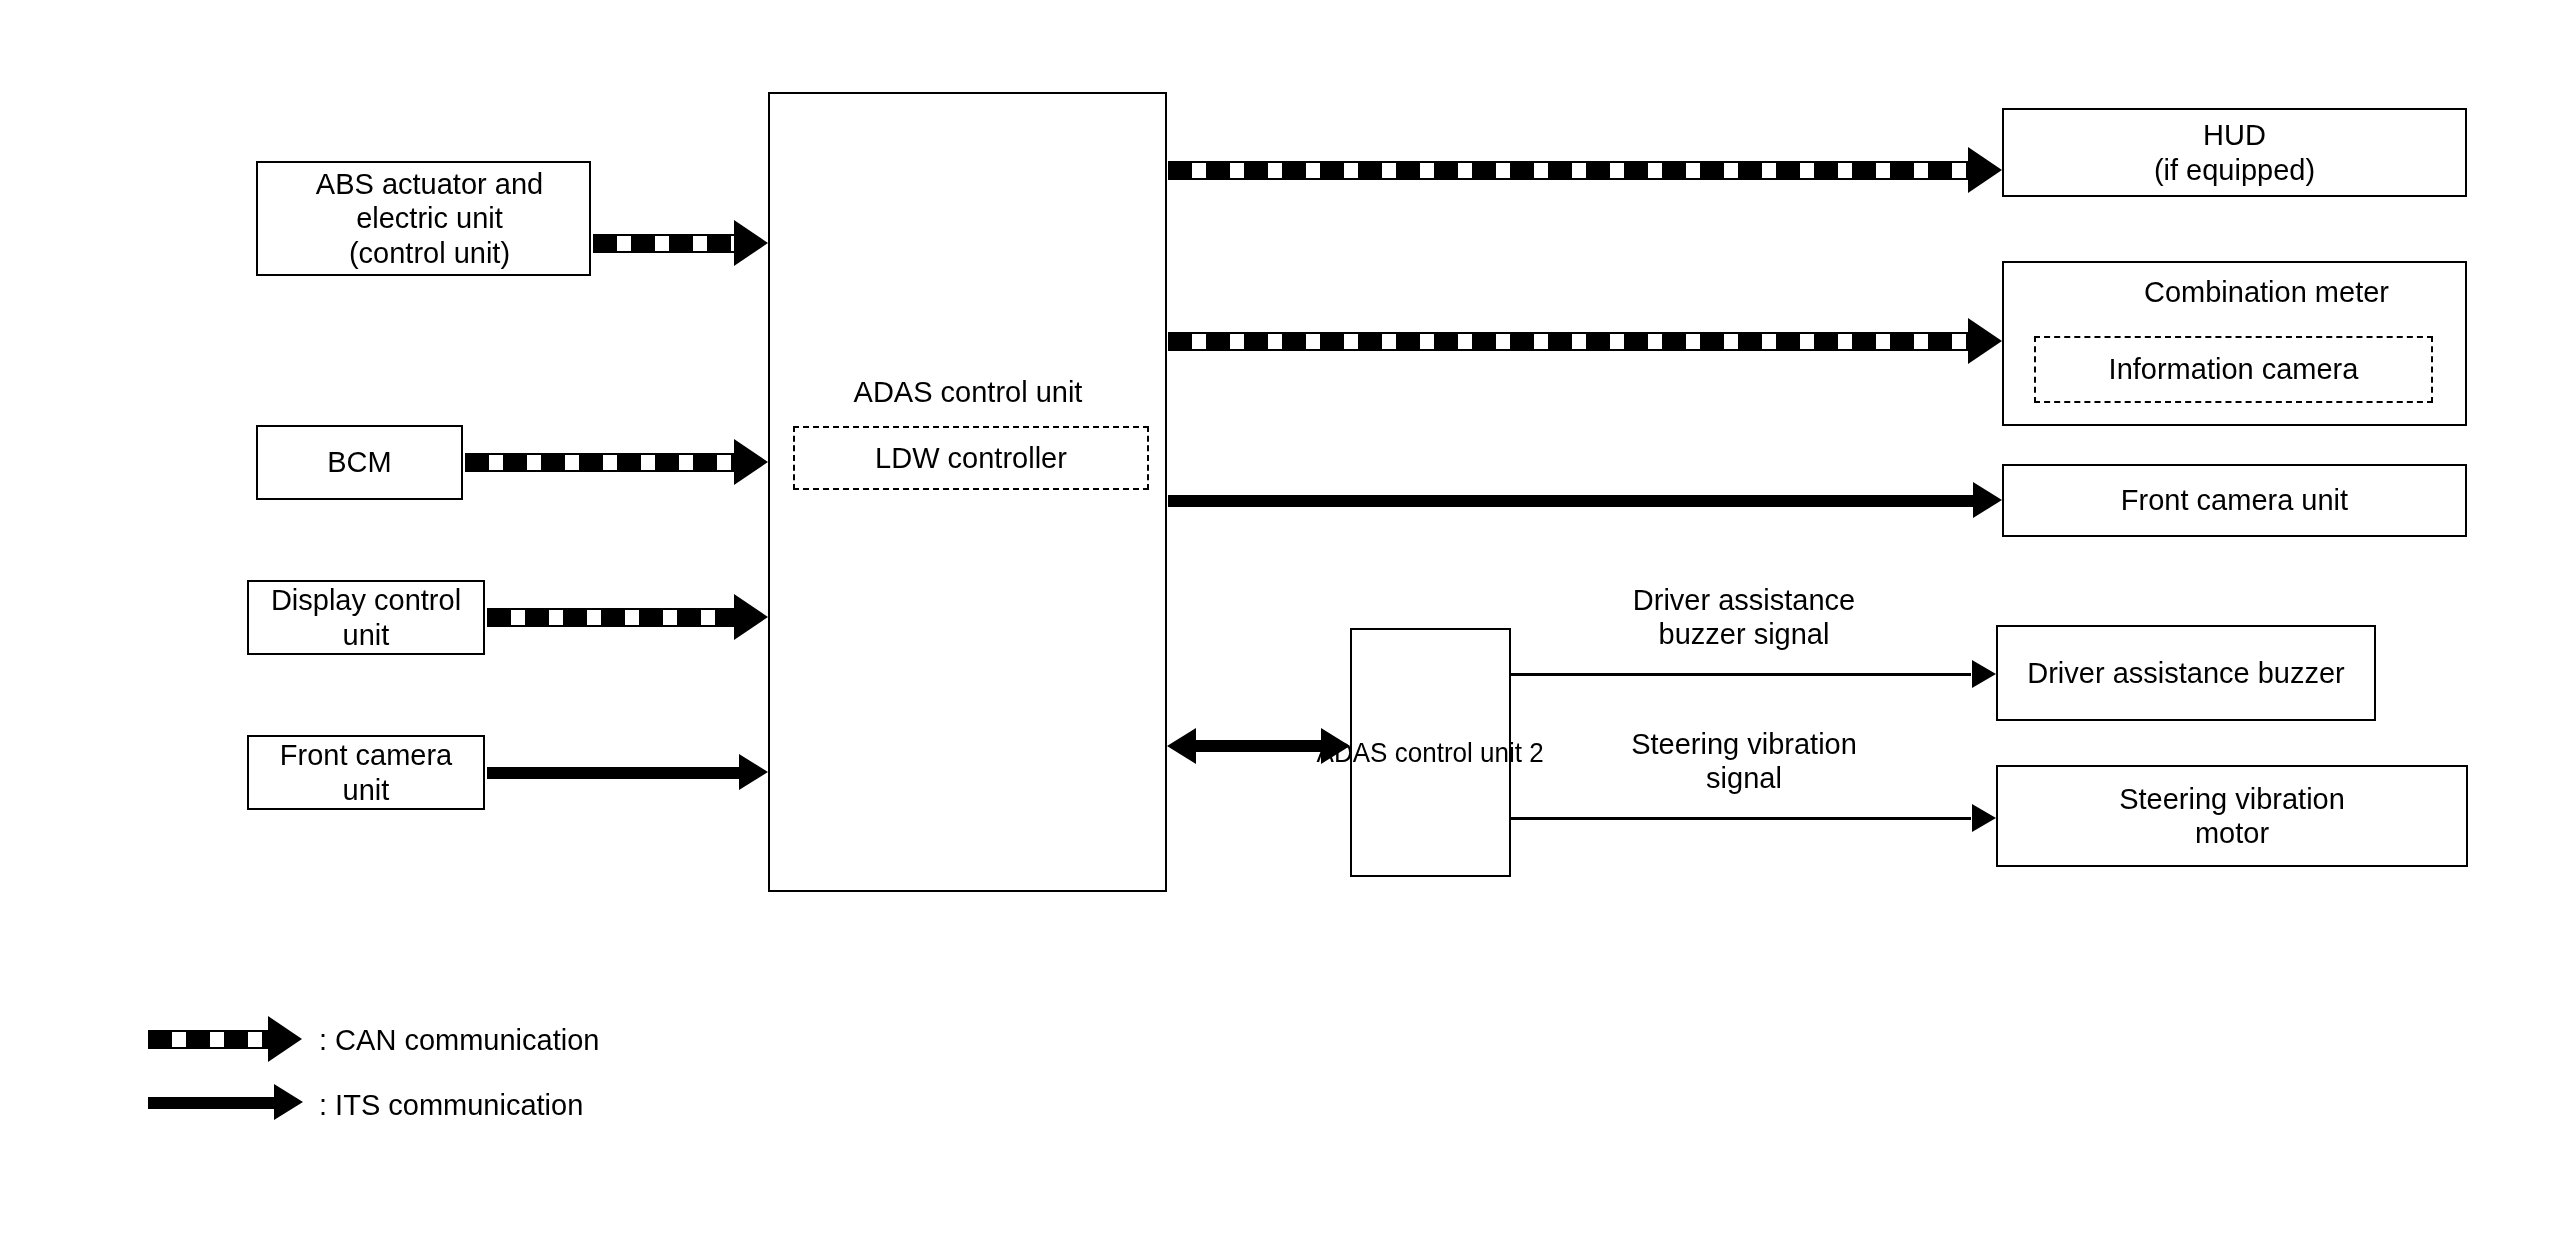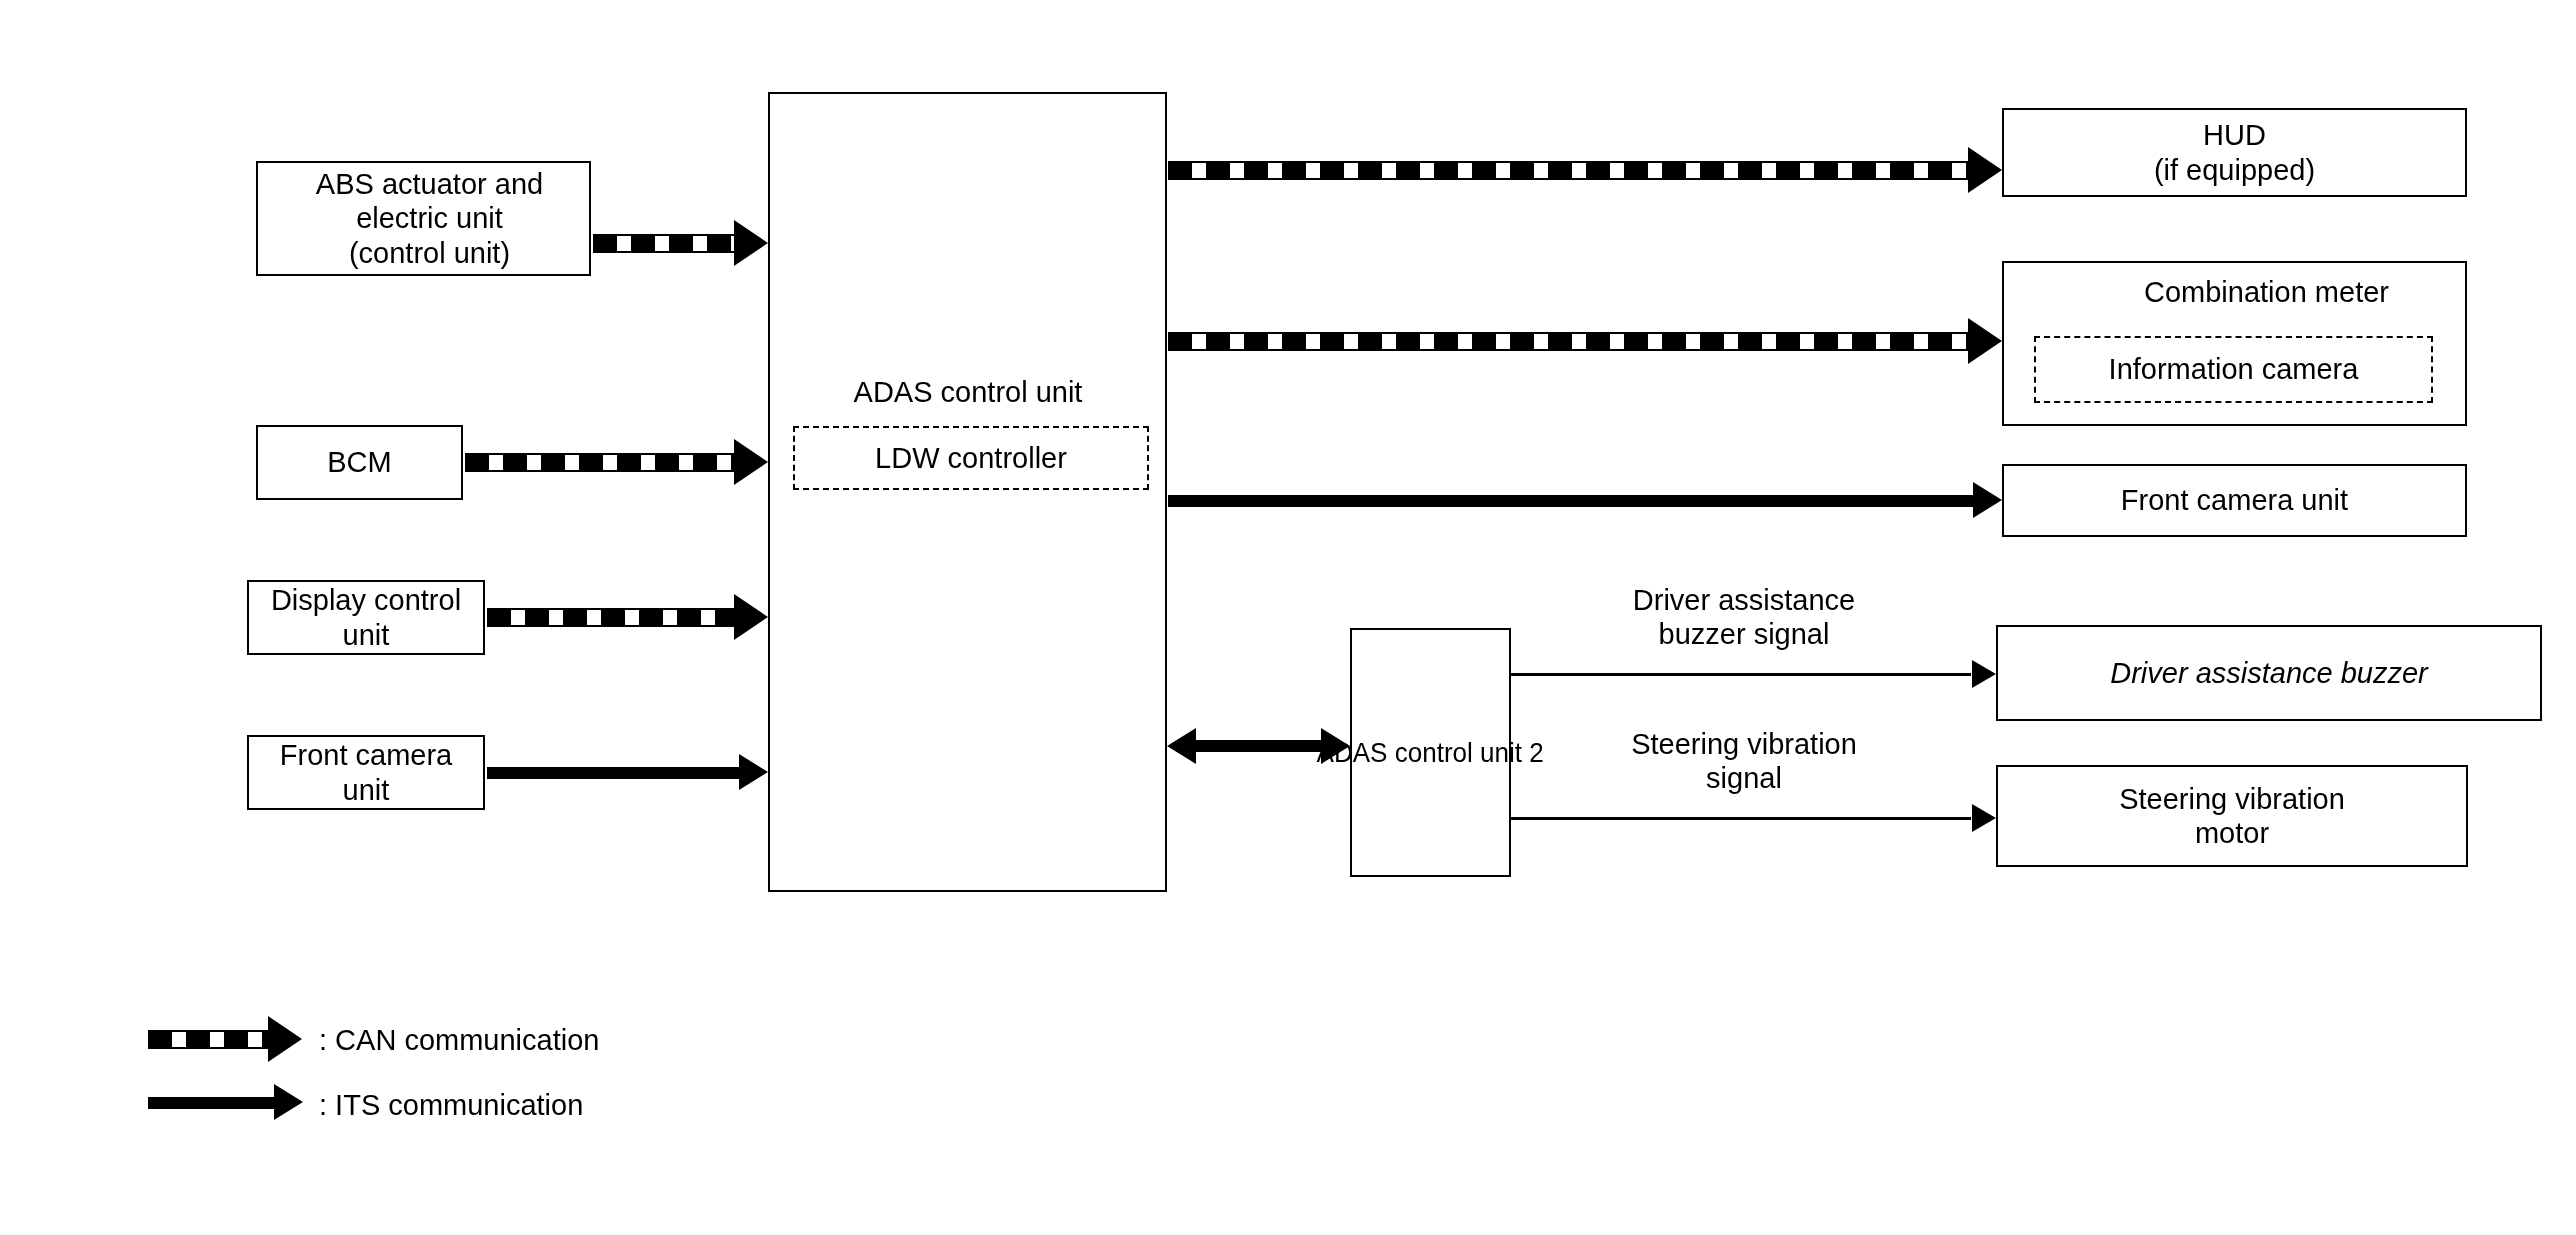--- a/index.html
+++ b/index.html
@@ -174,21 +174,21 @@
   </div>
   <div class="boxtitle" style="left:2002px; top:275px; width:465px;">Combination meter</div>
   <div class="dashed" style="left:2034px; top:336px; width:399px; height:67px;">
     <span>Information camera</span>
   </div>
 
   <div class="box" style="left:2002px; top:464px; width:465px; height:73px;">
     <span style="white-space:pre-line;">Front camera unit</span>
   </div>
 
-  <div class="box" style="left:1996px; top:625px; width:546px; height:96px;font-style:italic;">
+  <div class="box" style="left:1996px; top:625px; width:380px; height:96px;">
     <span style="white-space:pre-line;">Driver assistance buzzer</span>
   </div>
 
   <div class="box" style="left:1996px; top:765px; width:472px; height:102px;">
     <span style="white-space:pre-line;">Steering vibration
 motor</span>
   </div>
 
   <div class="can" style="left:593px; top:234px; width:142px;"></div>
   <div class="can-head" style="left:734px; top:220px;"></div>

